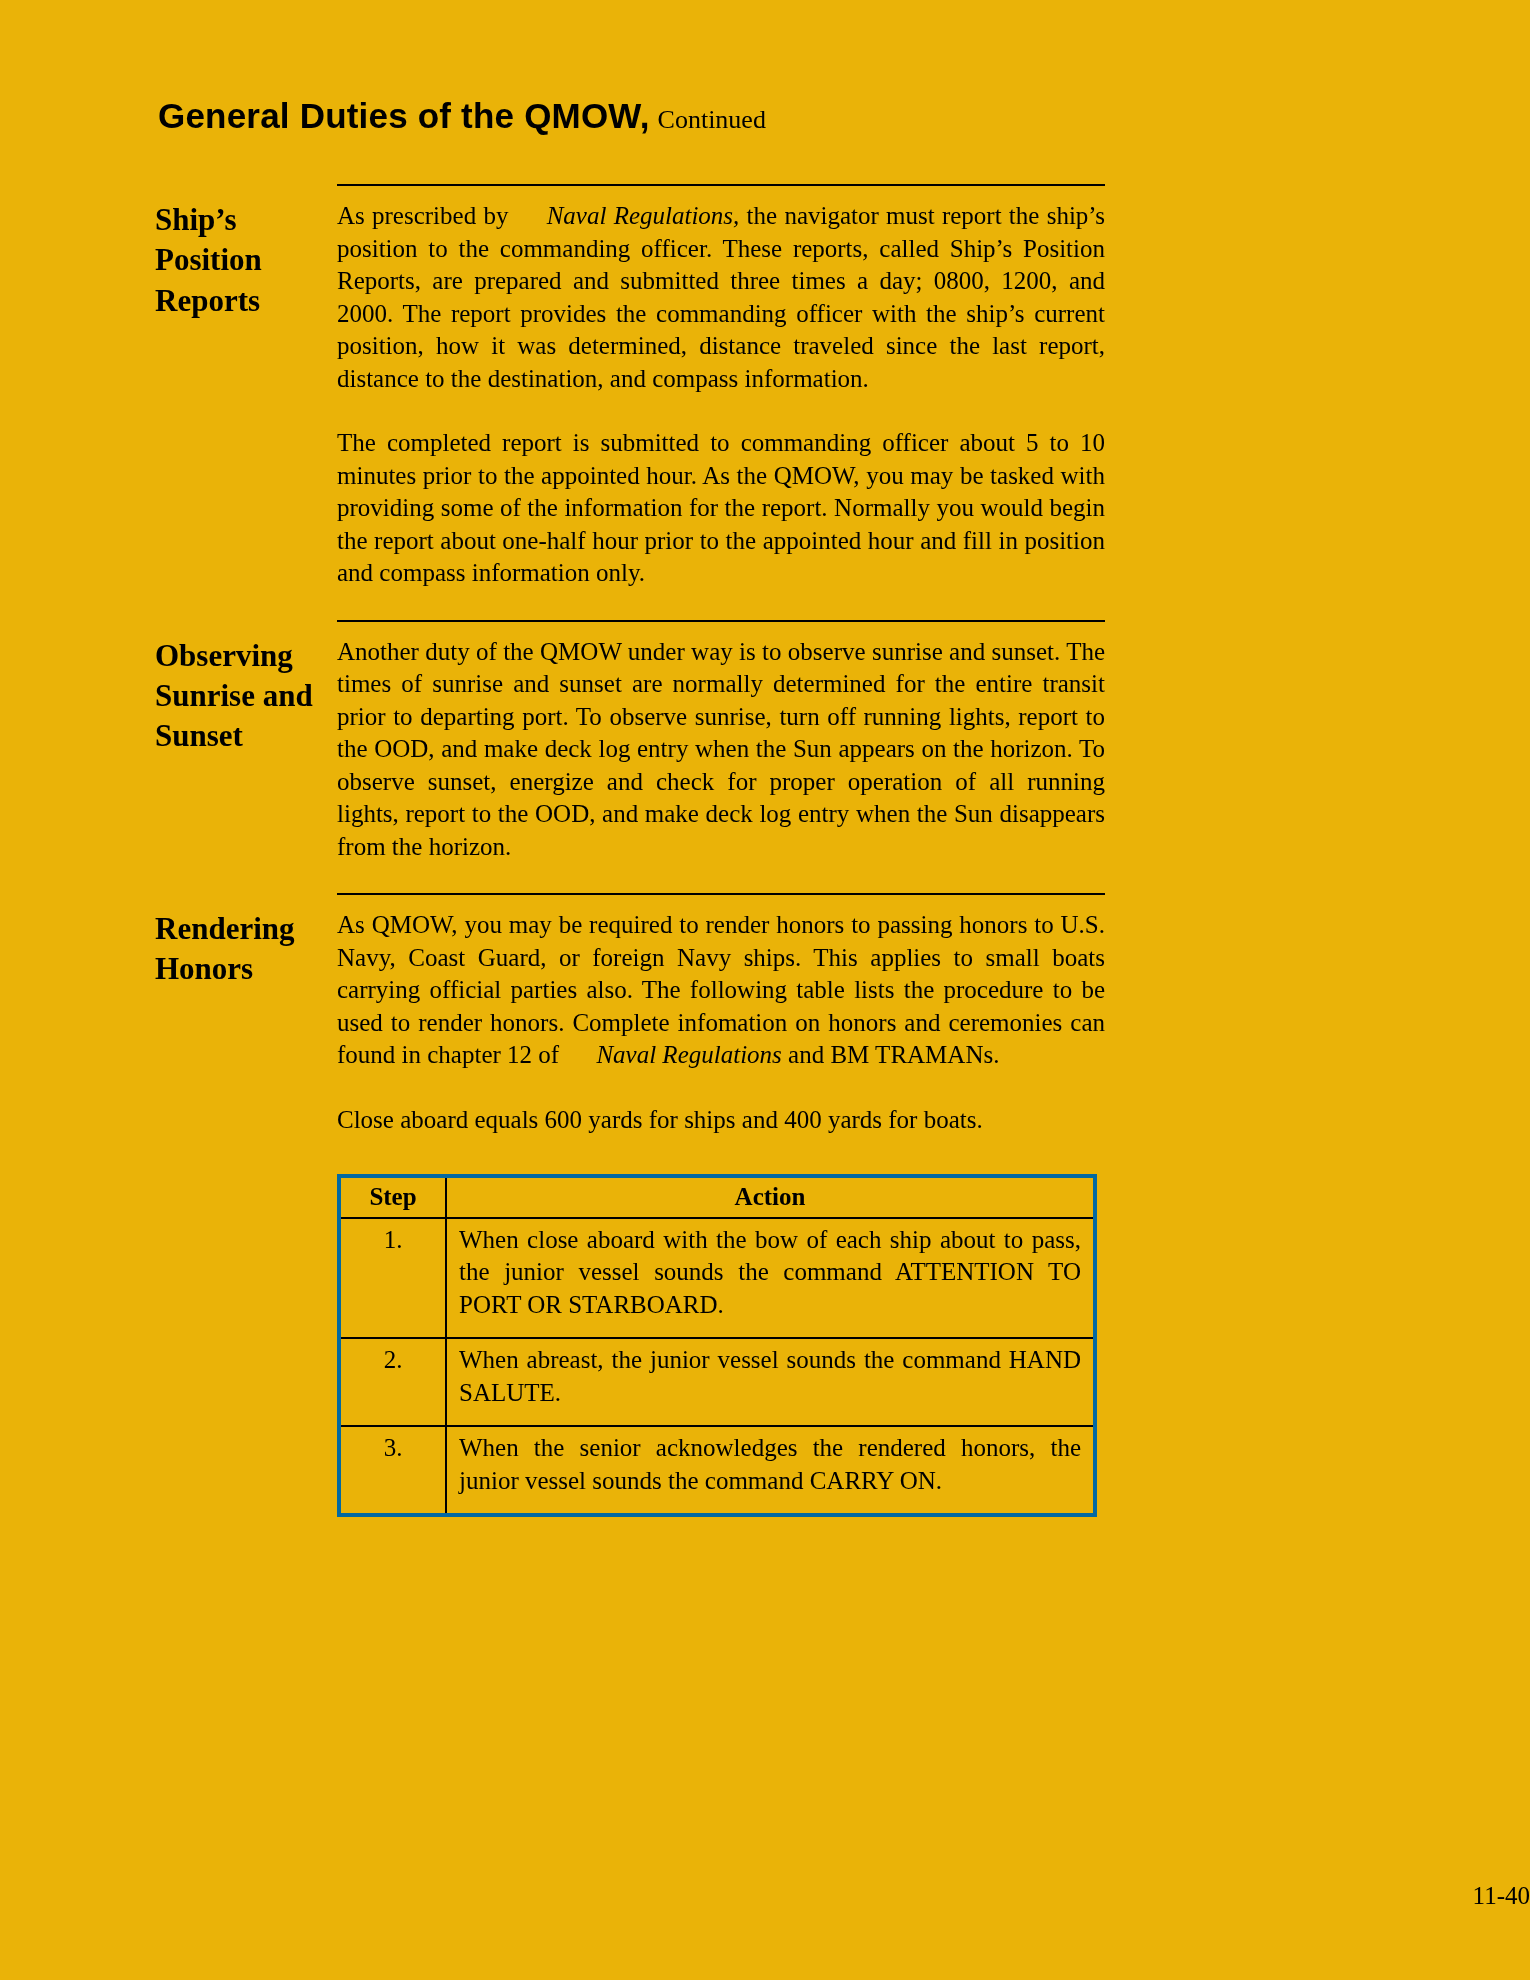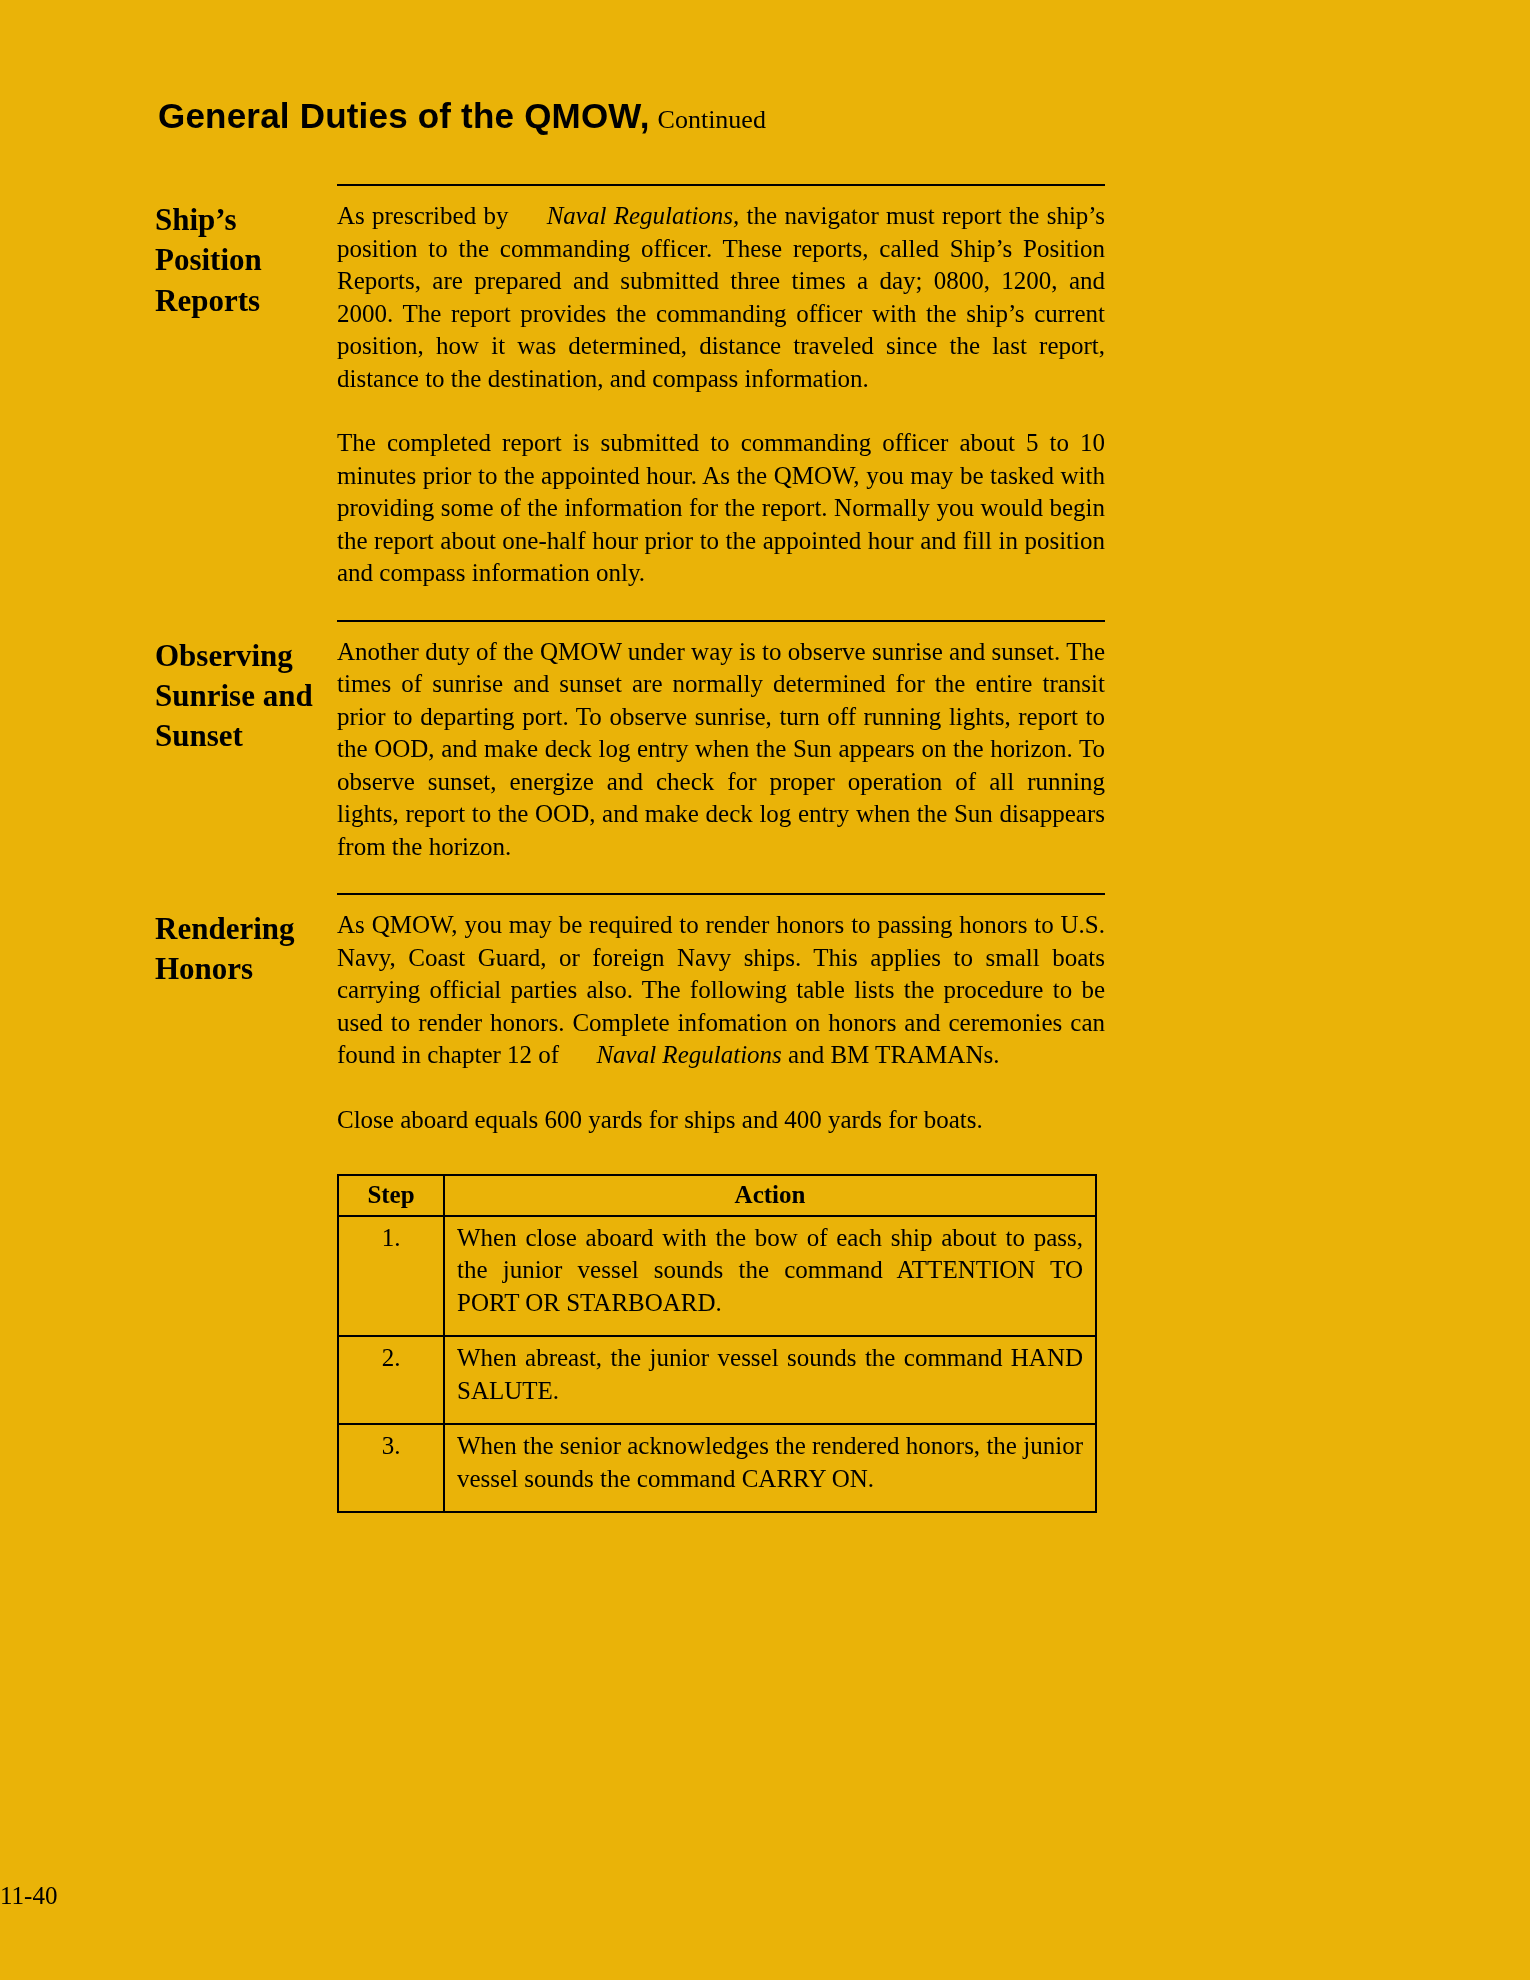--- a/index.html
+++ b/index.html
@@ -72,21 +72,21 @@
     margin-top: 32px;
   }
   .para em {
     font-style: italic;
     margin-left: 31px;
   }
   table.honors {
     border-collapse: collapse;
     width: 760px;
     margin-top: 38px;
-    border: 2px solid #0369a1;
+    border: 4px solid #0369a1;
     font-size: 25px;
   }
   table.honors th,
   table.honors td {
     border: 2px solid #000;
     line-height: 1.3;
   }
   table.honors th {
     font-weight: bold;
     text-align: center;
@@ -101,21 +101,21 @@
   table.honors td.action-cell {
     text-align: justify;
     vertical-align: top;
     padding: 5px 12px 16px 12px;
   }
   .page-footer {
     position: absolute;
     left: 0;
     top: 1882px;
     width: 100%;
-    text-align: left;
+    text-align: right;
     font-size: 25px;
   }
 </style>
 </head>
 <body>
 
 <div class="page">
 
   <header class="doc-title">
     <span class="title-main">General Duties of the QMOW,</span><span class="title-continued">Continued</span>

